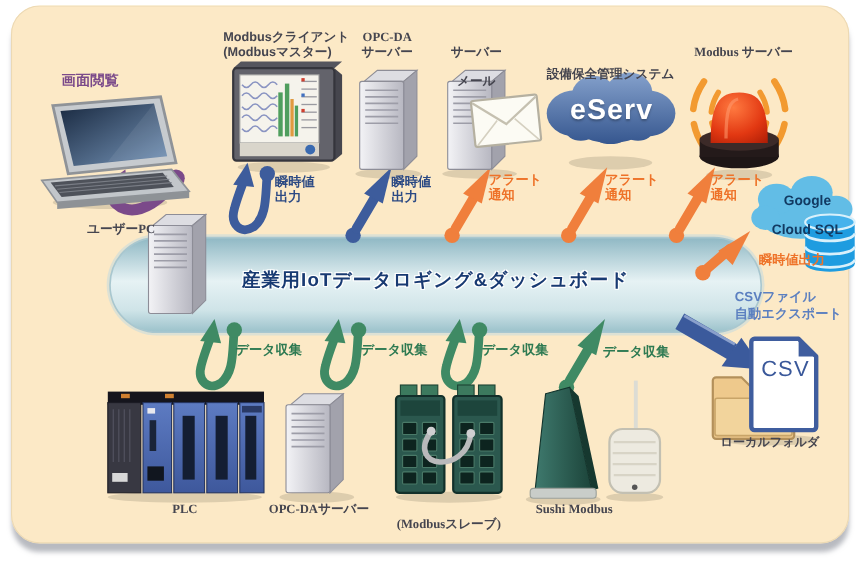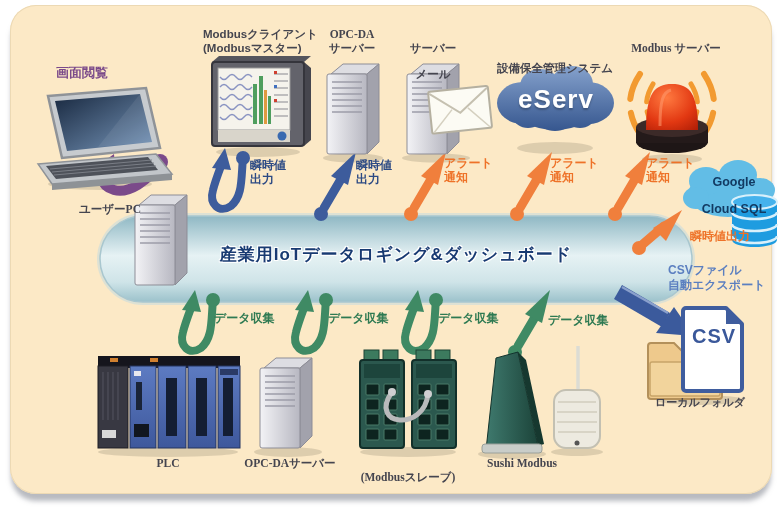--- a/index.html
+++ b/index.html
@@ -19,21 +19,21 @@
   .csvblue{color:#5b7fc0;font-size:12px;font-weight:800;}
   .band-title{position:absolute;left:110px;top:243px;width:572px;text-align:center;
        font-size:17px;font-weight:800;letter-spacing:1px;color:#183a72;
        text-shadow:-1px -1px 0 #fff,1px -1px 0 #fff,-1px 1px 0 #fff,1px 1px 0 #fff;}
   .eserv{position:absolute;left:510px;top:84px;width:92px;text-align:center;
        font-size:26px;font-weight:700;color:#ffffff;letter-spacing:1px;
        text-shadow:0 2px 2px rgba(0,0,0,0.25);}
   .gcloud{position:absolute;width:88px;text-align:center;font-size:12.5px;
        font-weight:800;color:#123a62;line-height:15px;}
   .csvtxt{position:absolute;left:686px;top:325px;width:56px;text-align:center;
-       font-size:20px;font-weight:700;color:#3a589a;letter-spacing:1px;
+       font-size:20px;font-weight:400;color:#3a589a;letter-spacing:1px;
        text-shadow:-1px -1px 0 #fff,1px -1px 0 #fff,-1px 1px 0 #fff,1px 1px 0 #fff;}
 </style>
 </head>
 <body>
 
 <div class="stage">
   <div class="panel"></div>
 
   <svg class="art" viewBox="0 0 784 512">
     <defs>

